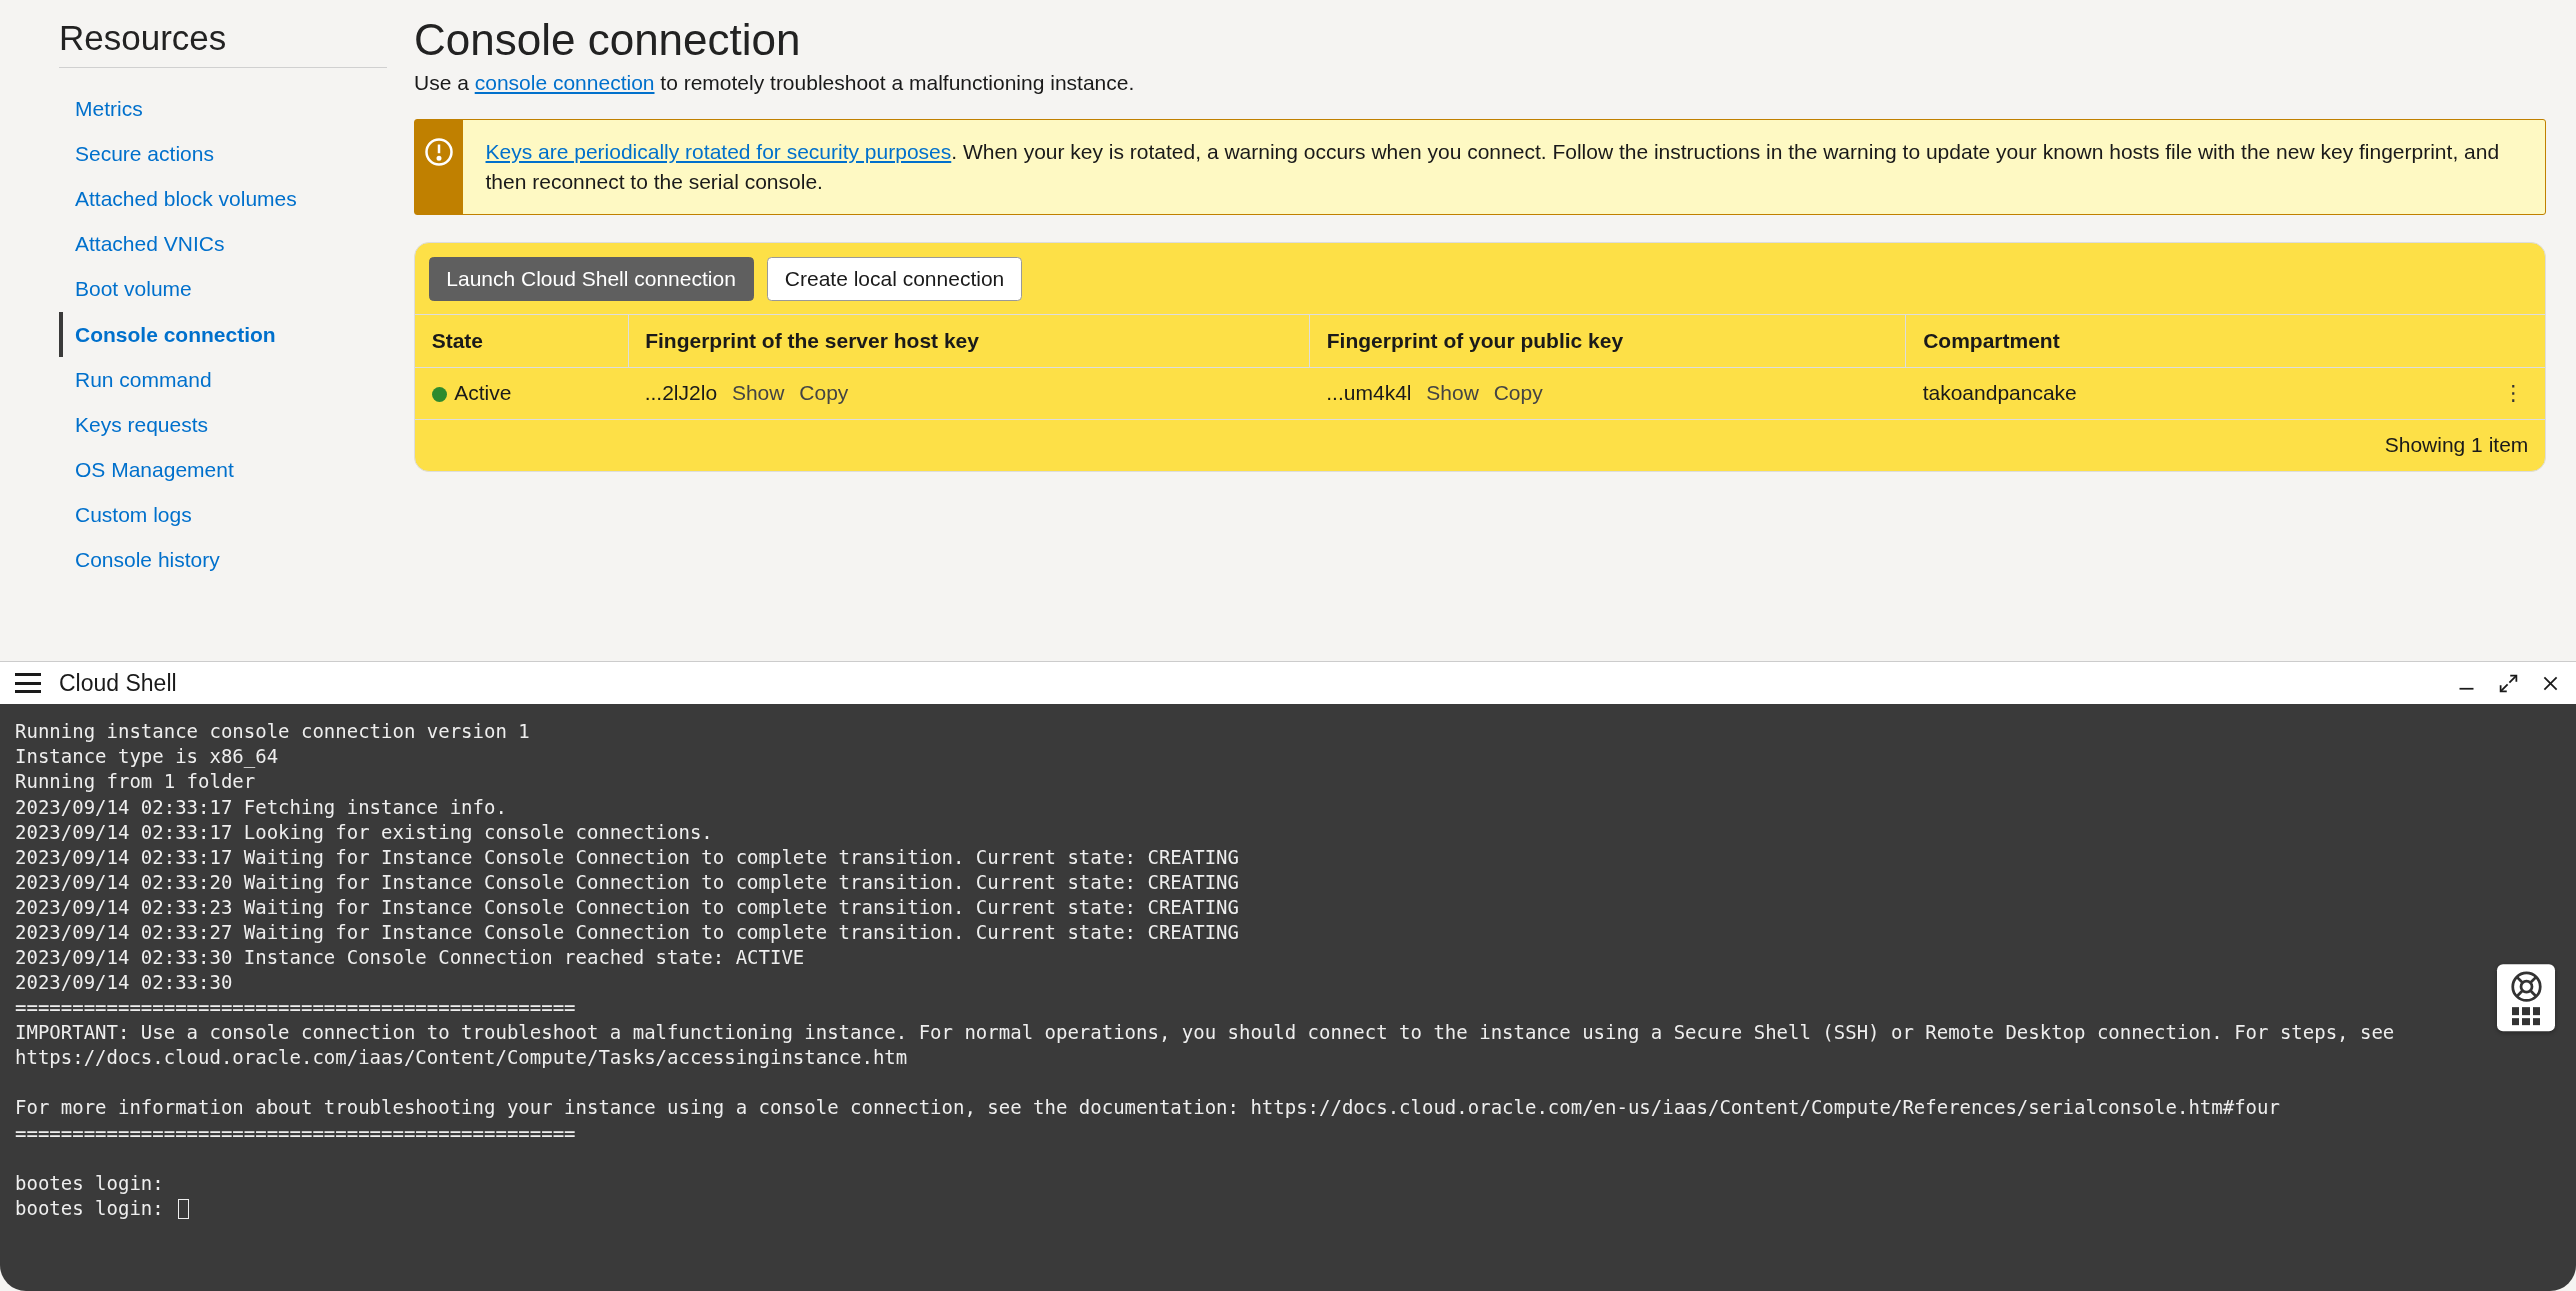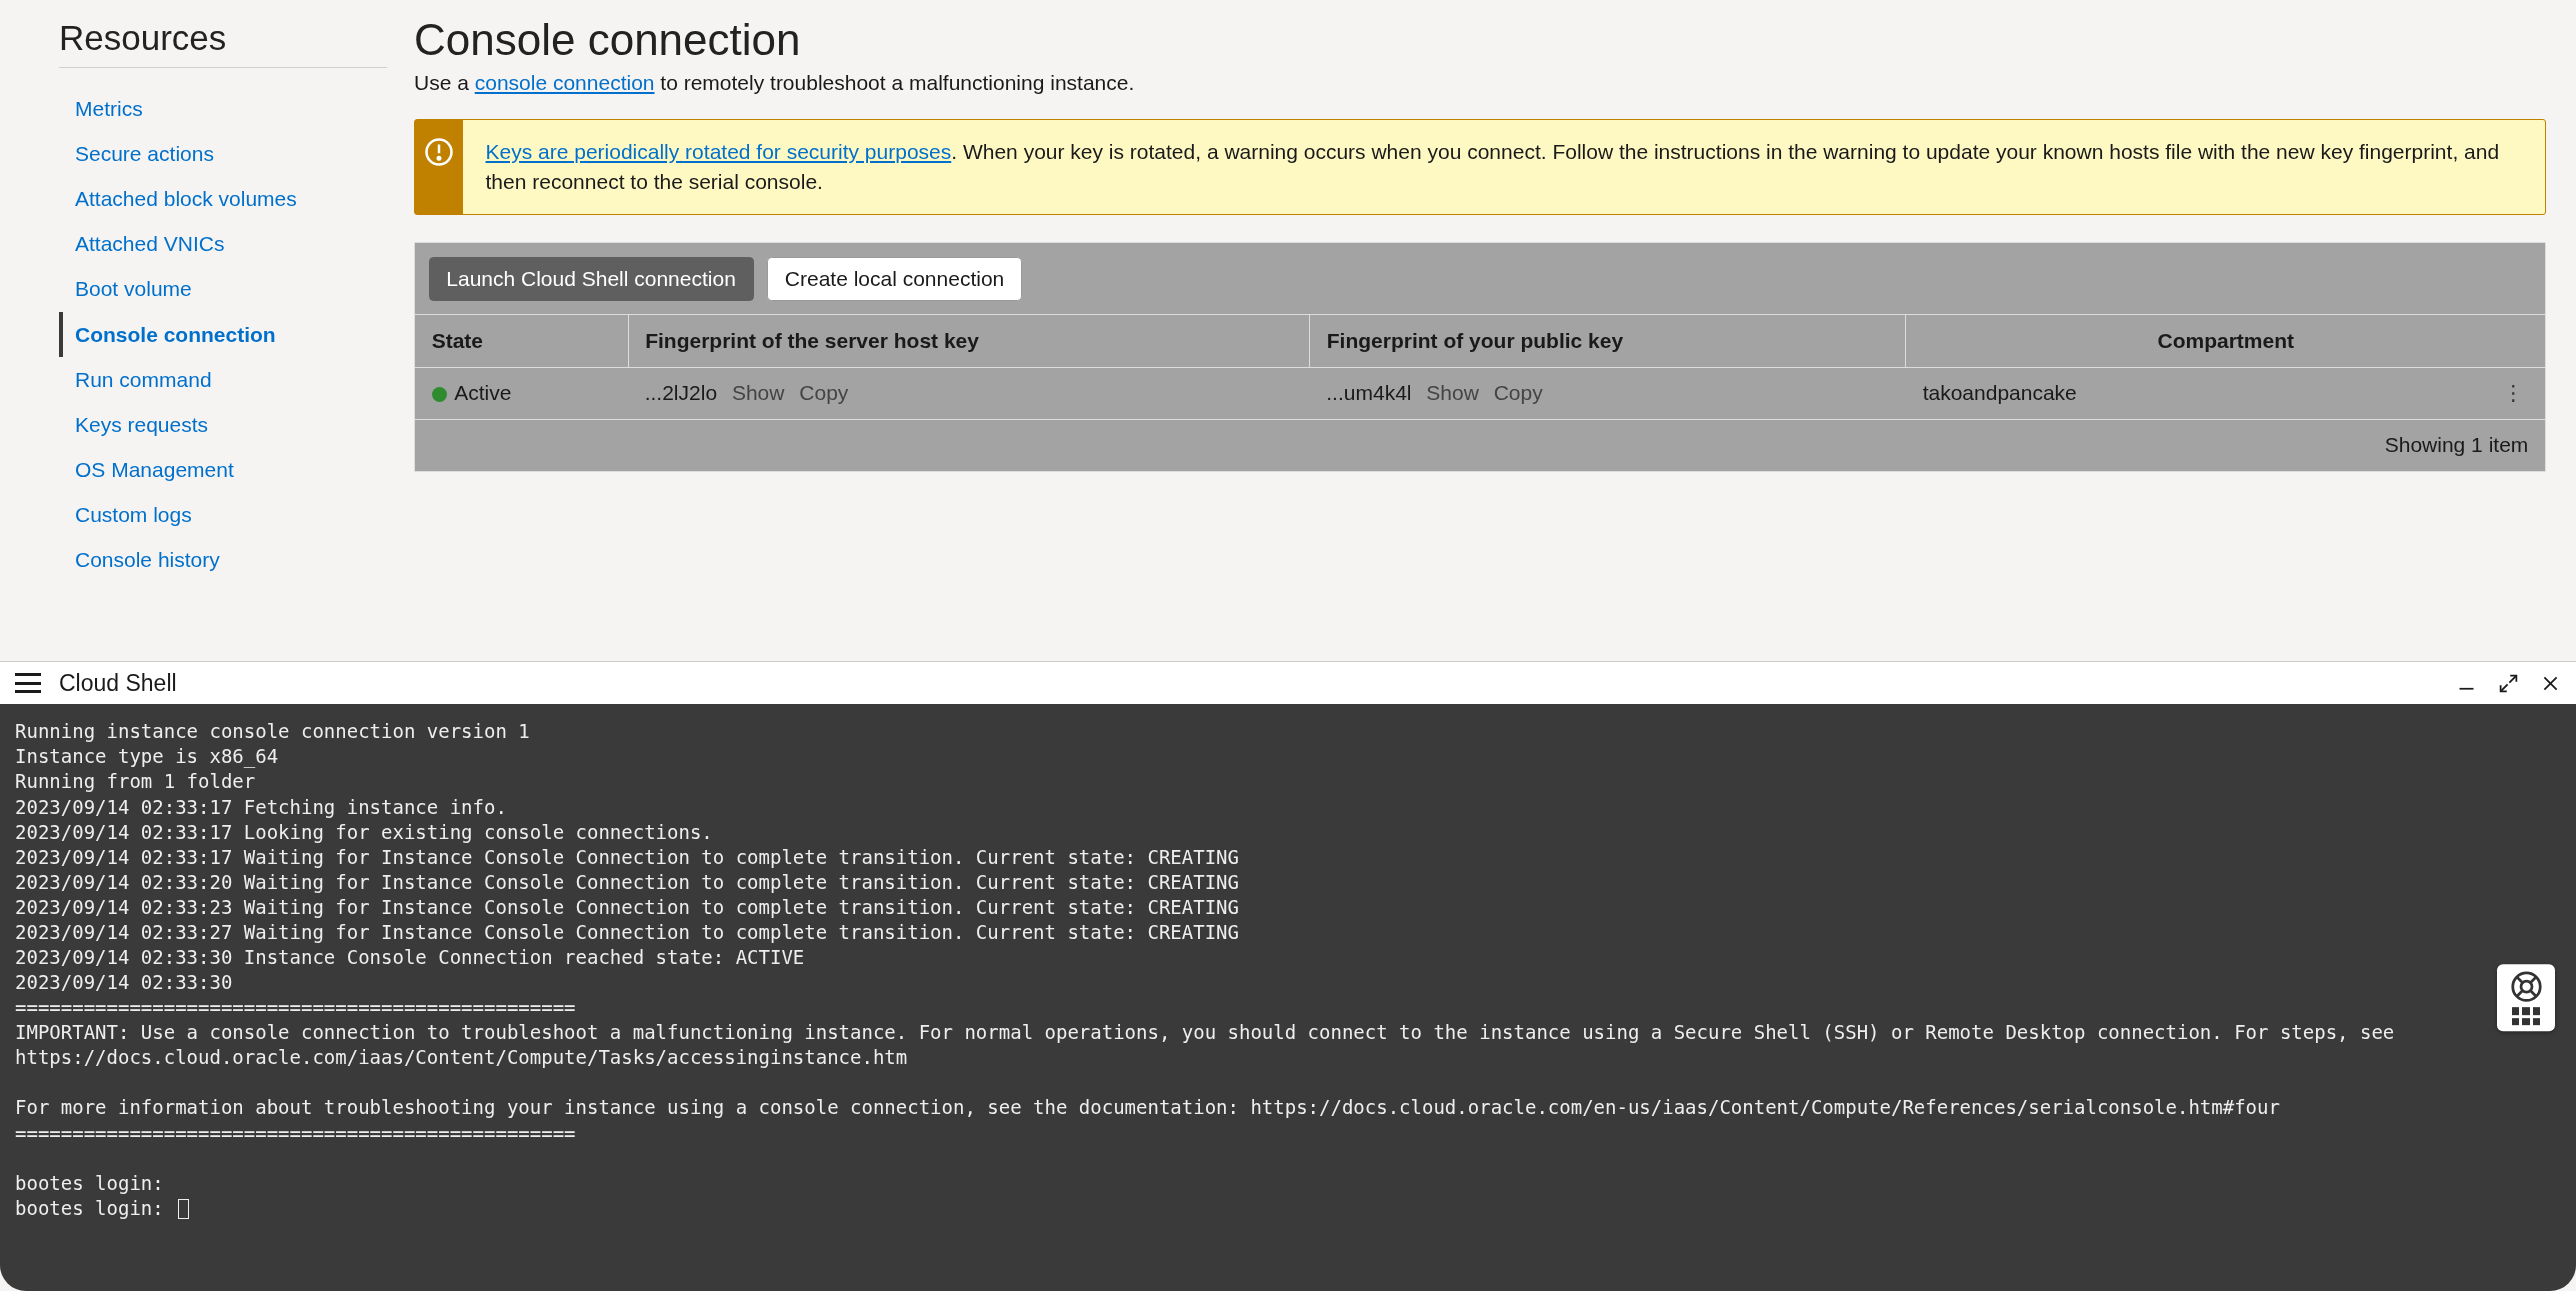--- a/index.html
+++ b/index.html
@@ -18,29 +18,29 @@
   .page-title { font-size: 44px; font-weight: 400; color: #222; margin-bottom: 6px; }
   .subtext { font-size: 21px; color: #1a1a1a; margin-bottom: 24px; }
   .subtext a { color: #0070cc; text-decoration: underline; }
 
   .alert { display: flex; border: 1.5px solid #c08000; border-radius: 3px; background: #fef9c3; margin-bottom: 27px; }
   .alert-icon-box { width: 55px; background: #c08000; display: flex; align-items: flex-start; justify-content: center; padding-top: 16.7px; }
   .alert-icon-box svg { width: 30px; height: 30px; }
   .alert-body { padding: 16.7px 23px; font-size: 21px; line-height: 1.45; }
   .alert-body a { color: #0070cc; text-decoration: underline; }
 
-  .card { border: 1.5px solid #ddd; border-radius: 1px; background: #a3a3a3; margin-top: 20px; }
+  .card { border: 1.5px solid #ddd; border-radius: 15px; background: #fde047; margin-top: 20px; }
   .card-actions { padding: 13.6px; border-bottom: 1.5px solid #ddd; display: flex; gap: 13.6px; }
   .btn { font-size: 21px; padding: 9px 16.7px; border-radius: 4.5px; cursor: pointer; }
   .btn-primary { background: #5f5f5f; color: #fff; border: 1.5px solid #5f5f5f; }
   .btn-secondary { background: #fff; color: #1a1a1a; border: 1.5px solid #999; }
 
   table { width: 100%; border-collapse: collapse; font-size: 21px; }
   thead th { text-align: left; font-weight: 700; padding: 13.6px 16.7px; border-bottom: 1.5px solid #ddd; border-right: 1.5px solid #ddd; }
-  thead th:last-child { border-right: none; text-align: center; }
+  thead th:last-child { border-right: none; }
   tbody td { padding: 13.6px 16.7px; border-bottom: 1.5px solid #ddd; }
   .status-dot { display: inline-block; width: 15px; height: 15px; border-radius: 50%; background: #2e8b2e; margin-right: 7.6px; vertical-align: middle; }
   .link-action { color: #444; margin-left: 9px; cursor: pointer; }
   .kebab { font-size: 21px; color: #333; cursor: pointer; padding: 0 4.5px; }
   .card-footer { text-align: right; padding: 13.6px 16.7px; font-size: 21px; }
 
   
   .shell { background: #3a3a3a; color: #eee; display: flex; flex-direction: column; font-family: "Menlo", "Consolas", monospace; border-radius: 26px; }
   .shell-bar { background: #fff; color: #1a1a1a; display: flex; align-items: center; padding: 7.6px 15px; font-family: -apple-system, sans-serif; font-size: 23px; border-top: 0.8px solid #ccc; }
   .shell-bar-title { margin-left: 18px; }

